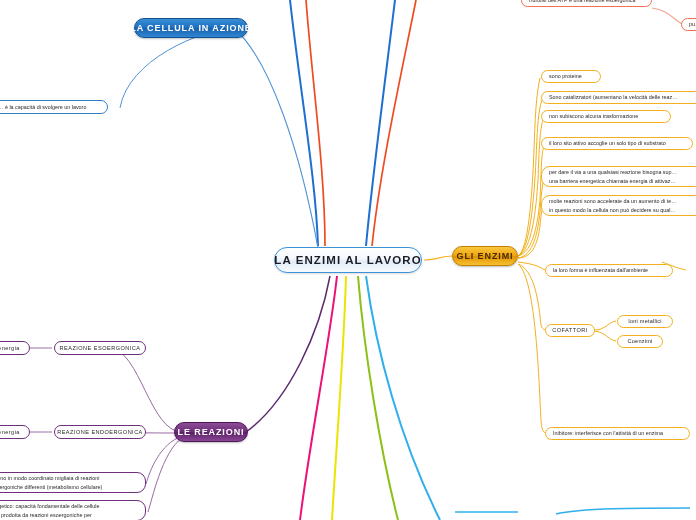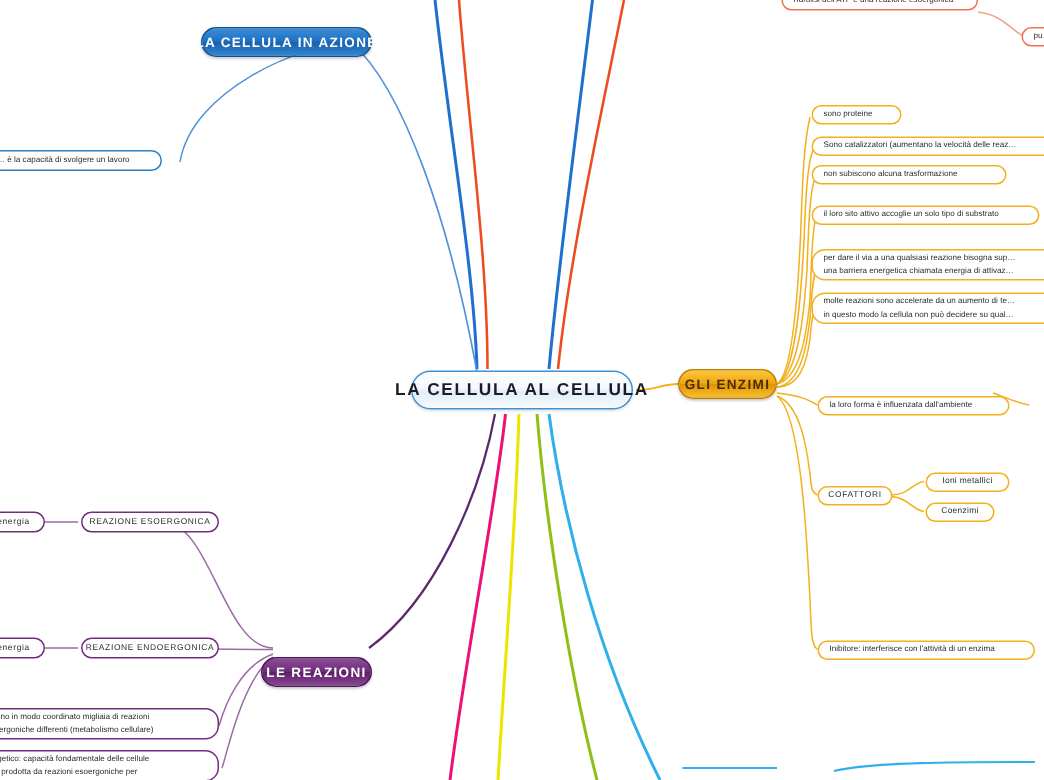--- a/index.html
+++ b/index.html
@@ -152,21 +152,21 @@
     <path d="M182,436 C160,444 150,470 146,484" fill="none" stroke="#9a6aa4" stroke-width="1"></path>
     <path d="M182,438 C162,452 152,500 148,512" fill="none" stroke="#9a6aa4" stroke-width="1"></path>
     <path d="M52,348 C42,348 38,348 30,348" fill="none" stroke="#9a6aa4" stroke-width="1"></path>
     <path d="M52,432 C42,432 38,432 30,432" fill="none" stroke="#9a6aa4" stroke-width="1"></path>
 
     <path d="M455,512 C470,512 500,512 518,512" fill="none" stroke="#2fb0ea" stroke-width="1.4"></path>
     <path d="M556,514 C580,508 640,508 690,508" fill="none" stroke="#2fb0ea" stroke-width="1.4"></path>
   </svg>
 
   <div class="node root" style="left:274px; top:247px; width:148px; height:26px;">
-    <span>LA CELLULA AL CELLULA</span>
+    <span>LA ENZIMI AL LAVORO</span>
   </div>
 
   <div class="node branch branch-blue" style="left:134px; top:18px; width:114px; height:20px;">
     <span>LA CELLULA IN AZIONE</span>
   </div>
 
   <div class="node leaf leaf-blue one-line" style="left:-10px; top:100px; width:118px; height:14px;">
     <span>… è la capacità di svolgere un lavoro</span>
   </div>
 
@@ -213,21 +213,21 @@
   </div>
 
   <div class="node leaf leaf-gold leaf-sub one-line" style="left:617px; top:335px; width:46px; height:13px;">
     <span>Coenzimi</span>
   </div>
 
   <div class="node leaf leaf-gold one-line" style="left:545px; top:427px; width:145px; height:13px;">
     <span>Inibitore: interferisce con l'attività di un enzima</span>
   </div>
 
-  <div class="node branch branch-purple" style="left:174px; top:422px; width:74px; height:20px;margin-top:16px;">
+  <div class="node branch branch-purple" style="left:174px; top:422px; width:74px; height:20px;">
     <span>LE REAZIONI</span>
   </div>
 
   <div class="node leaf leaf-purple leaf-cap one-line" style="left:54px; top:341px; width:92px; height:14px;">
     <span>REAZIONE ESOERGONICA</span>
   </div>
 
   <div class="node leaf leaf-purple leaf-cap one-line" style="left:-18px; top:341px; width:48px; height:14px;">
     <span>…energia</span>
   </div>

